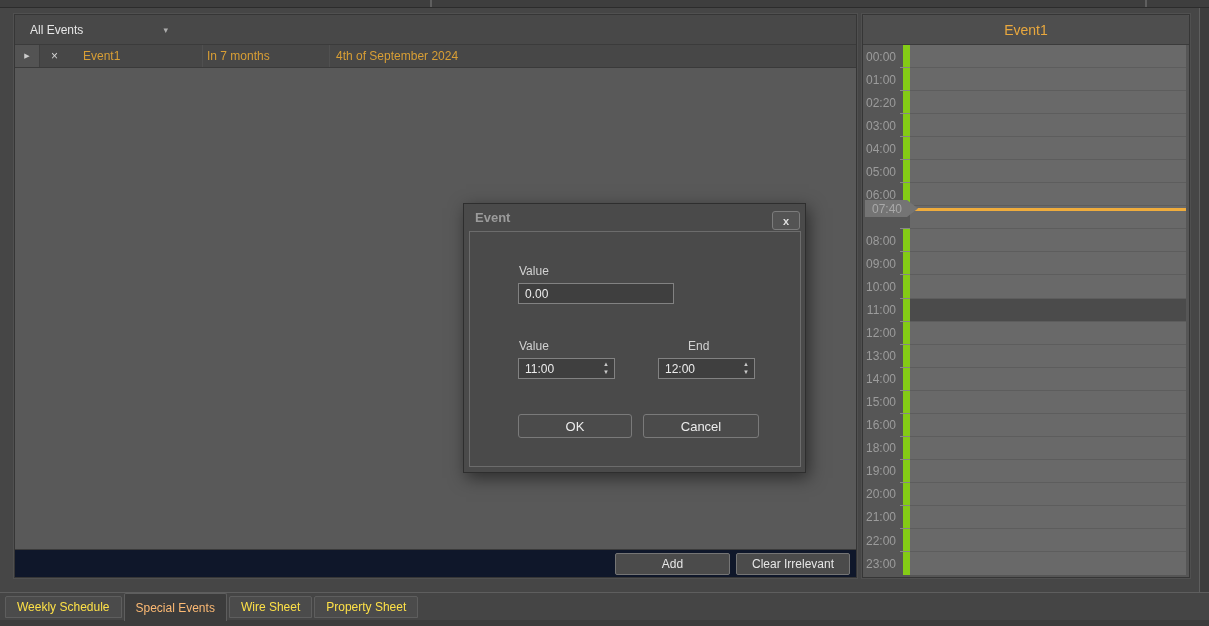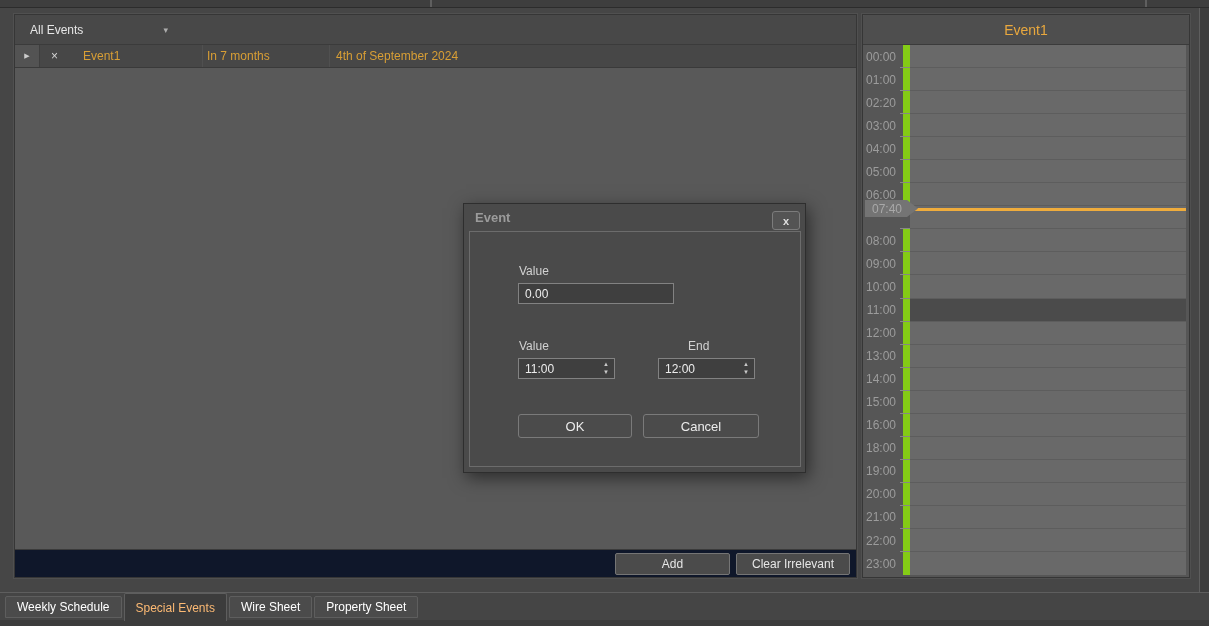--- a/index.html
+++ b/index.html
@@ -100,21 +100,21 @@
   .dlg-btn { position:absolute; top:210px; height:24px; background:#4b4b4b;
              border:1px solid #7a7a7a; border-radius:3px; color:#ececec; font-size:13px;
              display:flex; align-items:center; justify-content:center; cursor:default; }
   .btn-ok { left:54px; width:114px; }
   .btn-cancel { left:179px; width:116px; }
 
   
   .tabbar { position:absolute; left:0; top:592px; width:1209px; height:28px;
             background:#454545; border-top:1px solid #5e5e5e; display:flex; padding-left:5px; z-index:6; }
   .tab { height:22px; margin-top:3px; padding:0 11px; background:#4b4b4b;
-         border:1px solid #5e5e5e; border-radius:2px 2px 0 0; color:#ffffff; font-size:12px;
+         border:1px solid #5e5e5e; border-radius:2px 2px 0 0; color:#fde047; font-size:12px;
          display:flex; align-items:center; margin-right:2px; cursor:default; }
   .tab.active { height:28px; margin-top:0; background:#3c3c3c; border-bottom:none;
                 color:#fdba74; z-index:7; }
   .bottom-strip { position:absolute; left:0; top:620px; width:1209px; height:6px;
                   background:#3c3c3c; z-index:5; }
 </style>
 </head>
 <body>
 
 <div id="screen">

